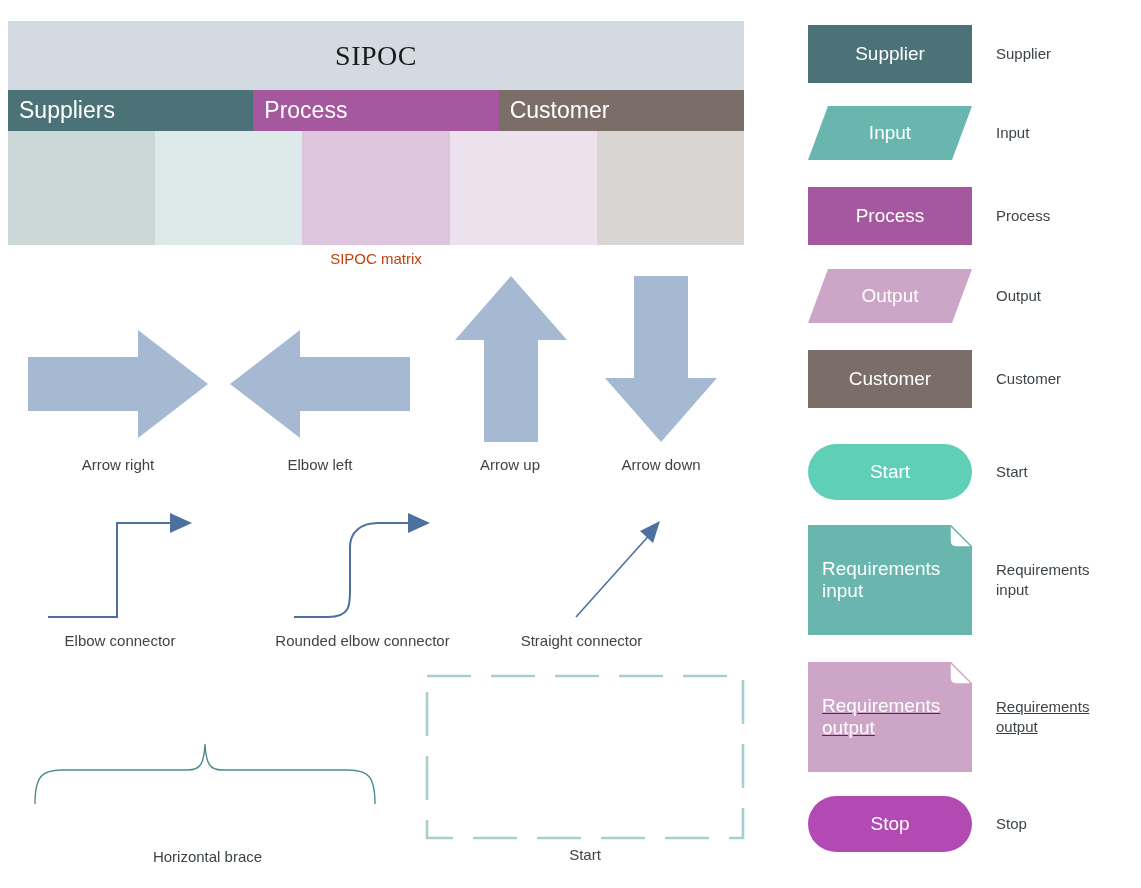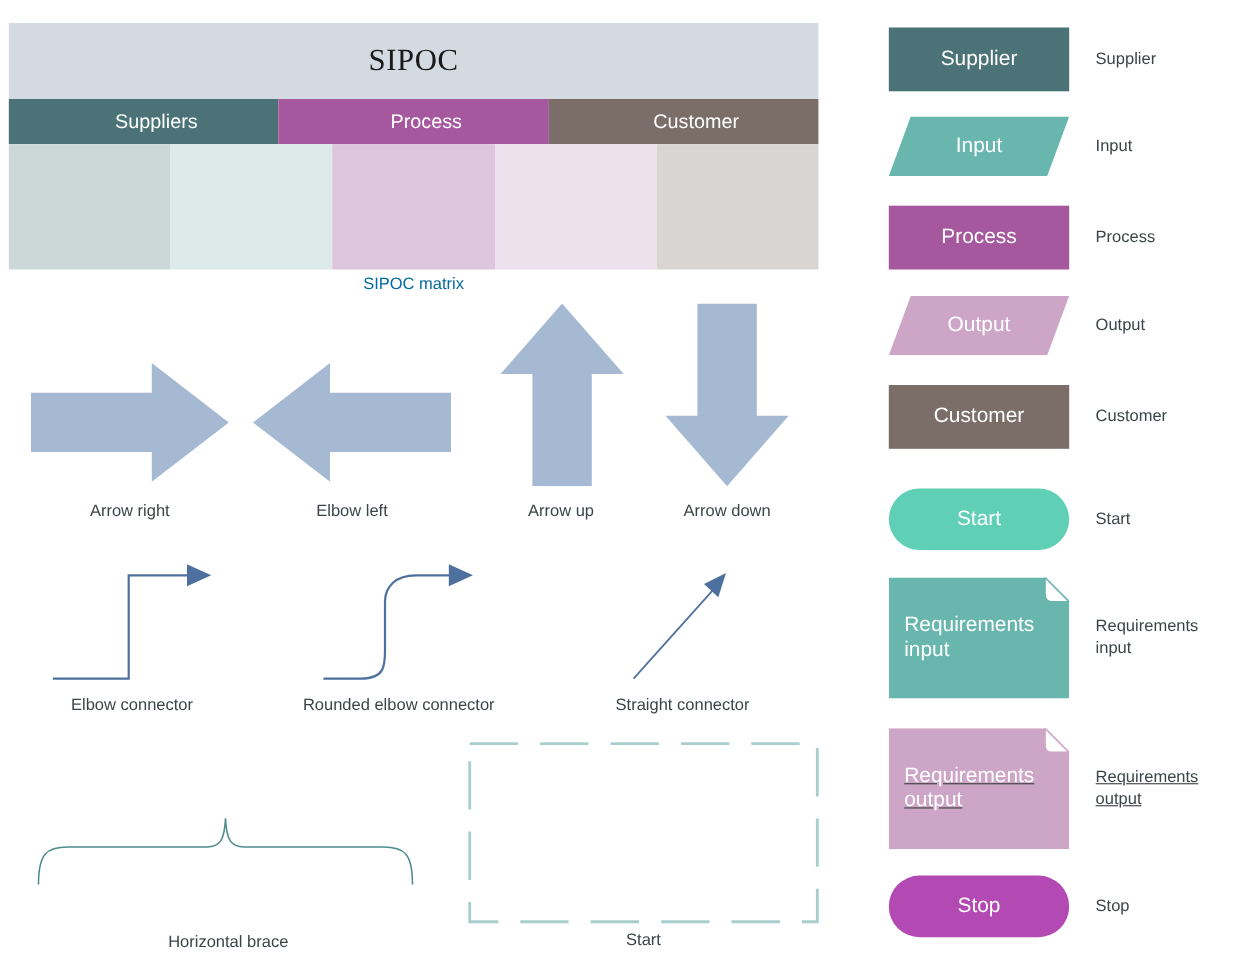--- a/index.html
+++ b/index.html
@@ -44,41 +44,40 @@
     letter-spacing: 0.5px;
   }
   #sipoc-header-row {
     display: flex;
     height: 41px;
   }
   .sipoc-head-cell {
     flex: 1 1 0;
     display: flex;
     align-items: center;
-    padding-left: 23px;
+    padding-left: 11px;
     box-sizing: border-box;
     color: #ffffff;
-    font-size: 18px;
-    justify-content: center;
+    font-size: 23px;
   }
   #sipoc-body-row {
     display: flex;
     height: 114px;
   }
   .sipoc-body-cell {
     flex: 1 1 0;
   }
   #sipoc-caption {
     position: absolute;
     left: 8px;
     top: 250px;
     width: 736px;
     text-align: center;
     font-size: 15px;
-    color: #0369a1;
+    color: #c2410c;
   }
 
   
   .shape-label {
     position: absolute;
     text-align: center;
     font-size: 15px;
     color: #3d4449;
     white-space: pre;
   }
@@ -213,21 +212,21 @@
     </svg>
   </div>
   <div class="shape-label" style="left:245px; top:632px; width:235px;">Rounded elbow connector</div>
 
   <div class="svg-holder" style="left:512px; top:505px;">
     <svg width="180" height="120" viewBox="0 0 180 120">
       <path id="stroke-straight" d="M 64 112 L 141 26" fill="none" stroke-width="1.6" stroke="#4e709e"></path>
       <polygon id="fill-straight-head" points="148,16 128,26 141,38" fill="#4e709e"></polygon>
     </svg>
   </div>
-  <div class="shape-label" style="left:528px; top:632px; width:185px;">Straight connector</div>
+  <div class="shape-label" style="left:489px; top:632px; width:185px;">Straight connector</div>
 
   <div class="svg-holder" style="left:30px; top:726px;">
     <svg width="350" height="78" viewBox="0 0 350 78">
       <path id="stroke-brace" d="M 5 78 C 5 50 12 44 32 44 L 158 44 C 170 44 174 38 175 18
                C 176 38 180 44 192 44 L 318 44 C 338 44 345 50 345 78" fill="none" stroke-width="1.4" stroke-linecap="round" stroke="#4e8c8c"></path>
     </svg>
   </div>
   <div class="shape-label" style="left:110px; top:848px; width:195px;">Horizontal brace</div>
 
   <div class="svg-holder" style="left:425px; top:674px;">

